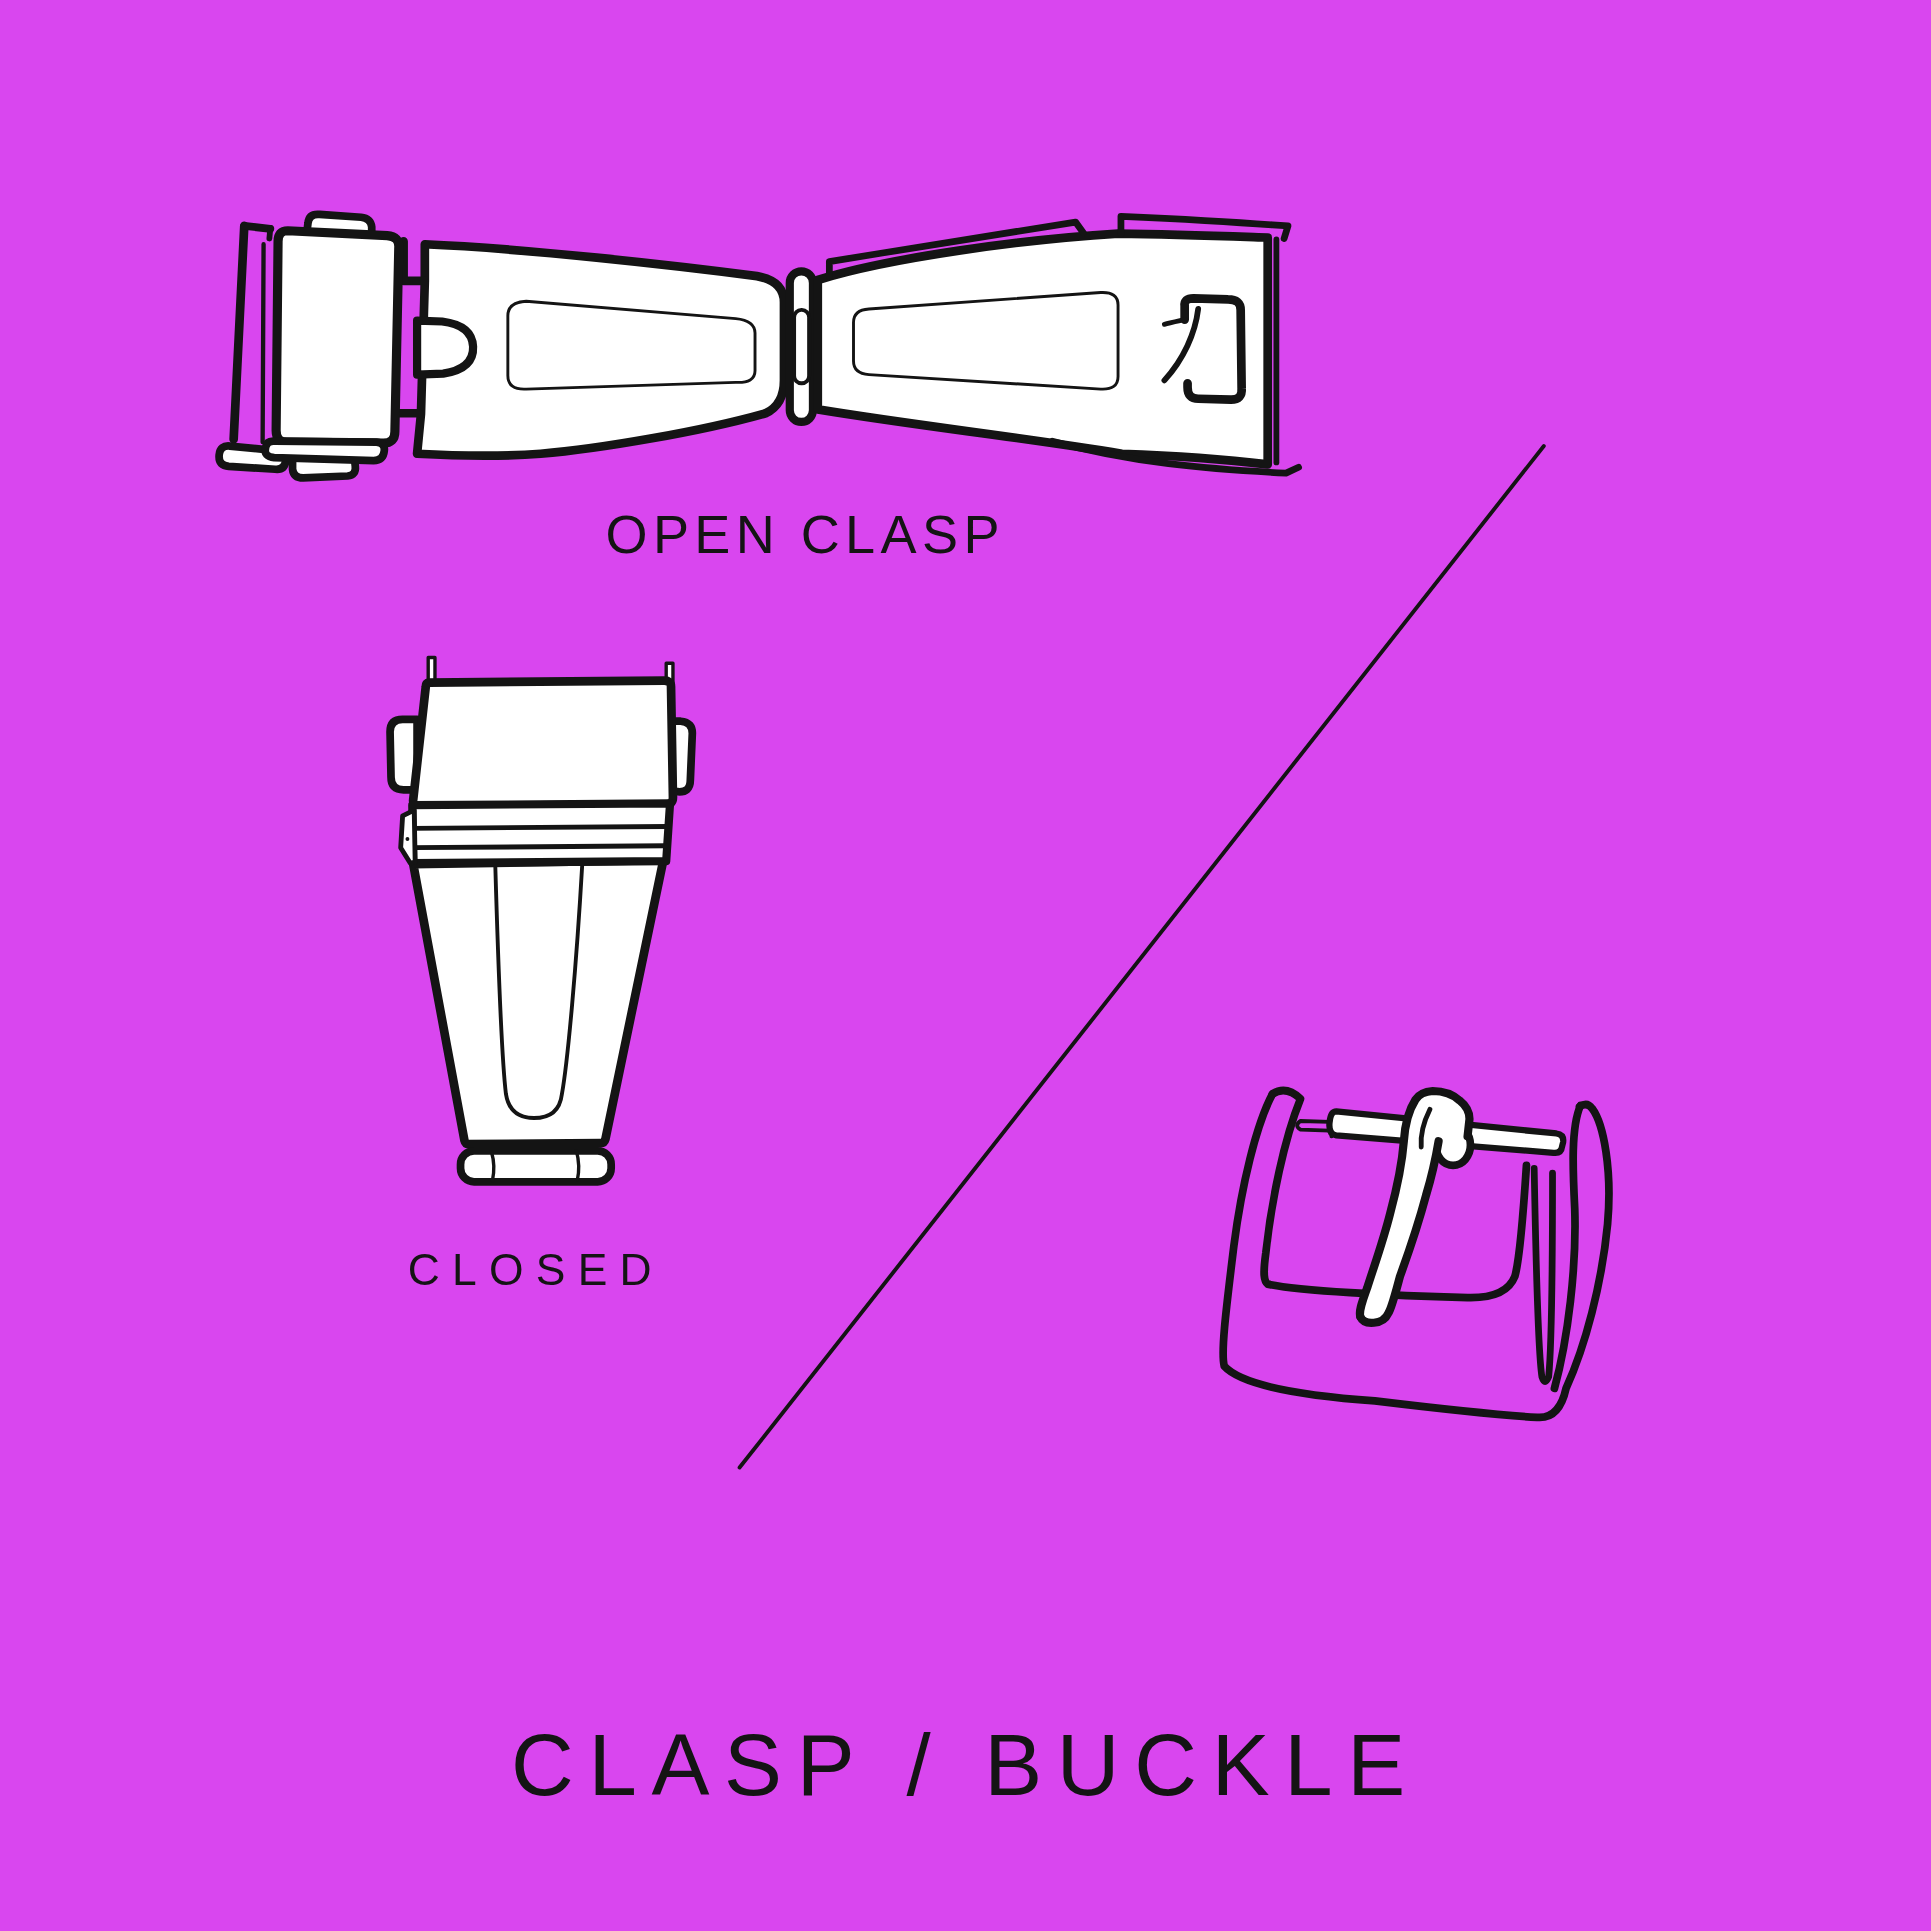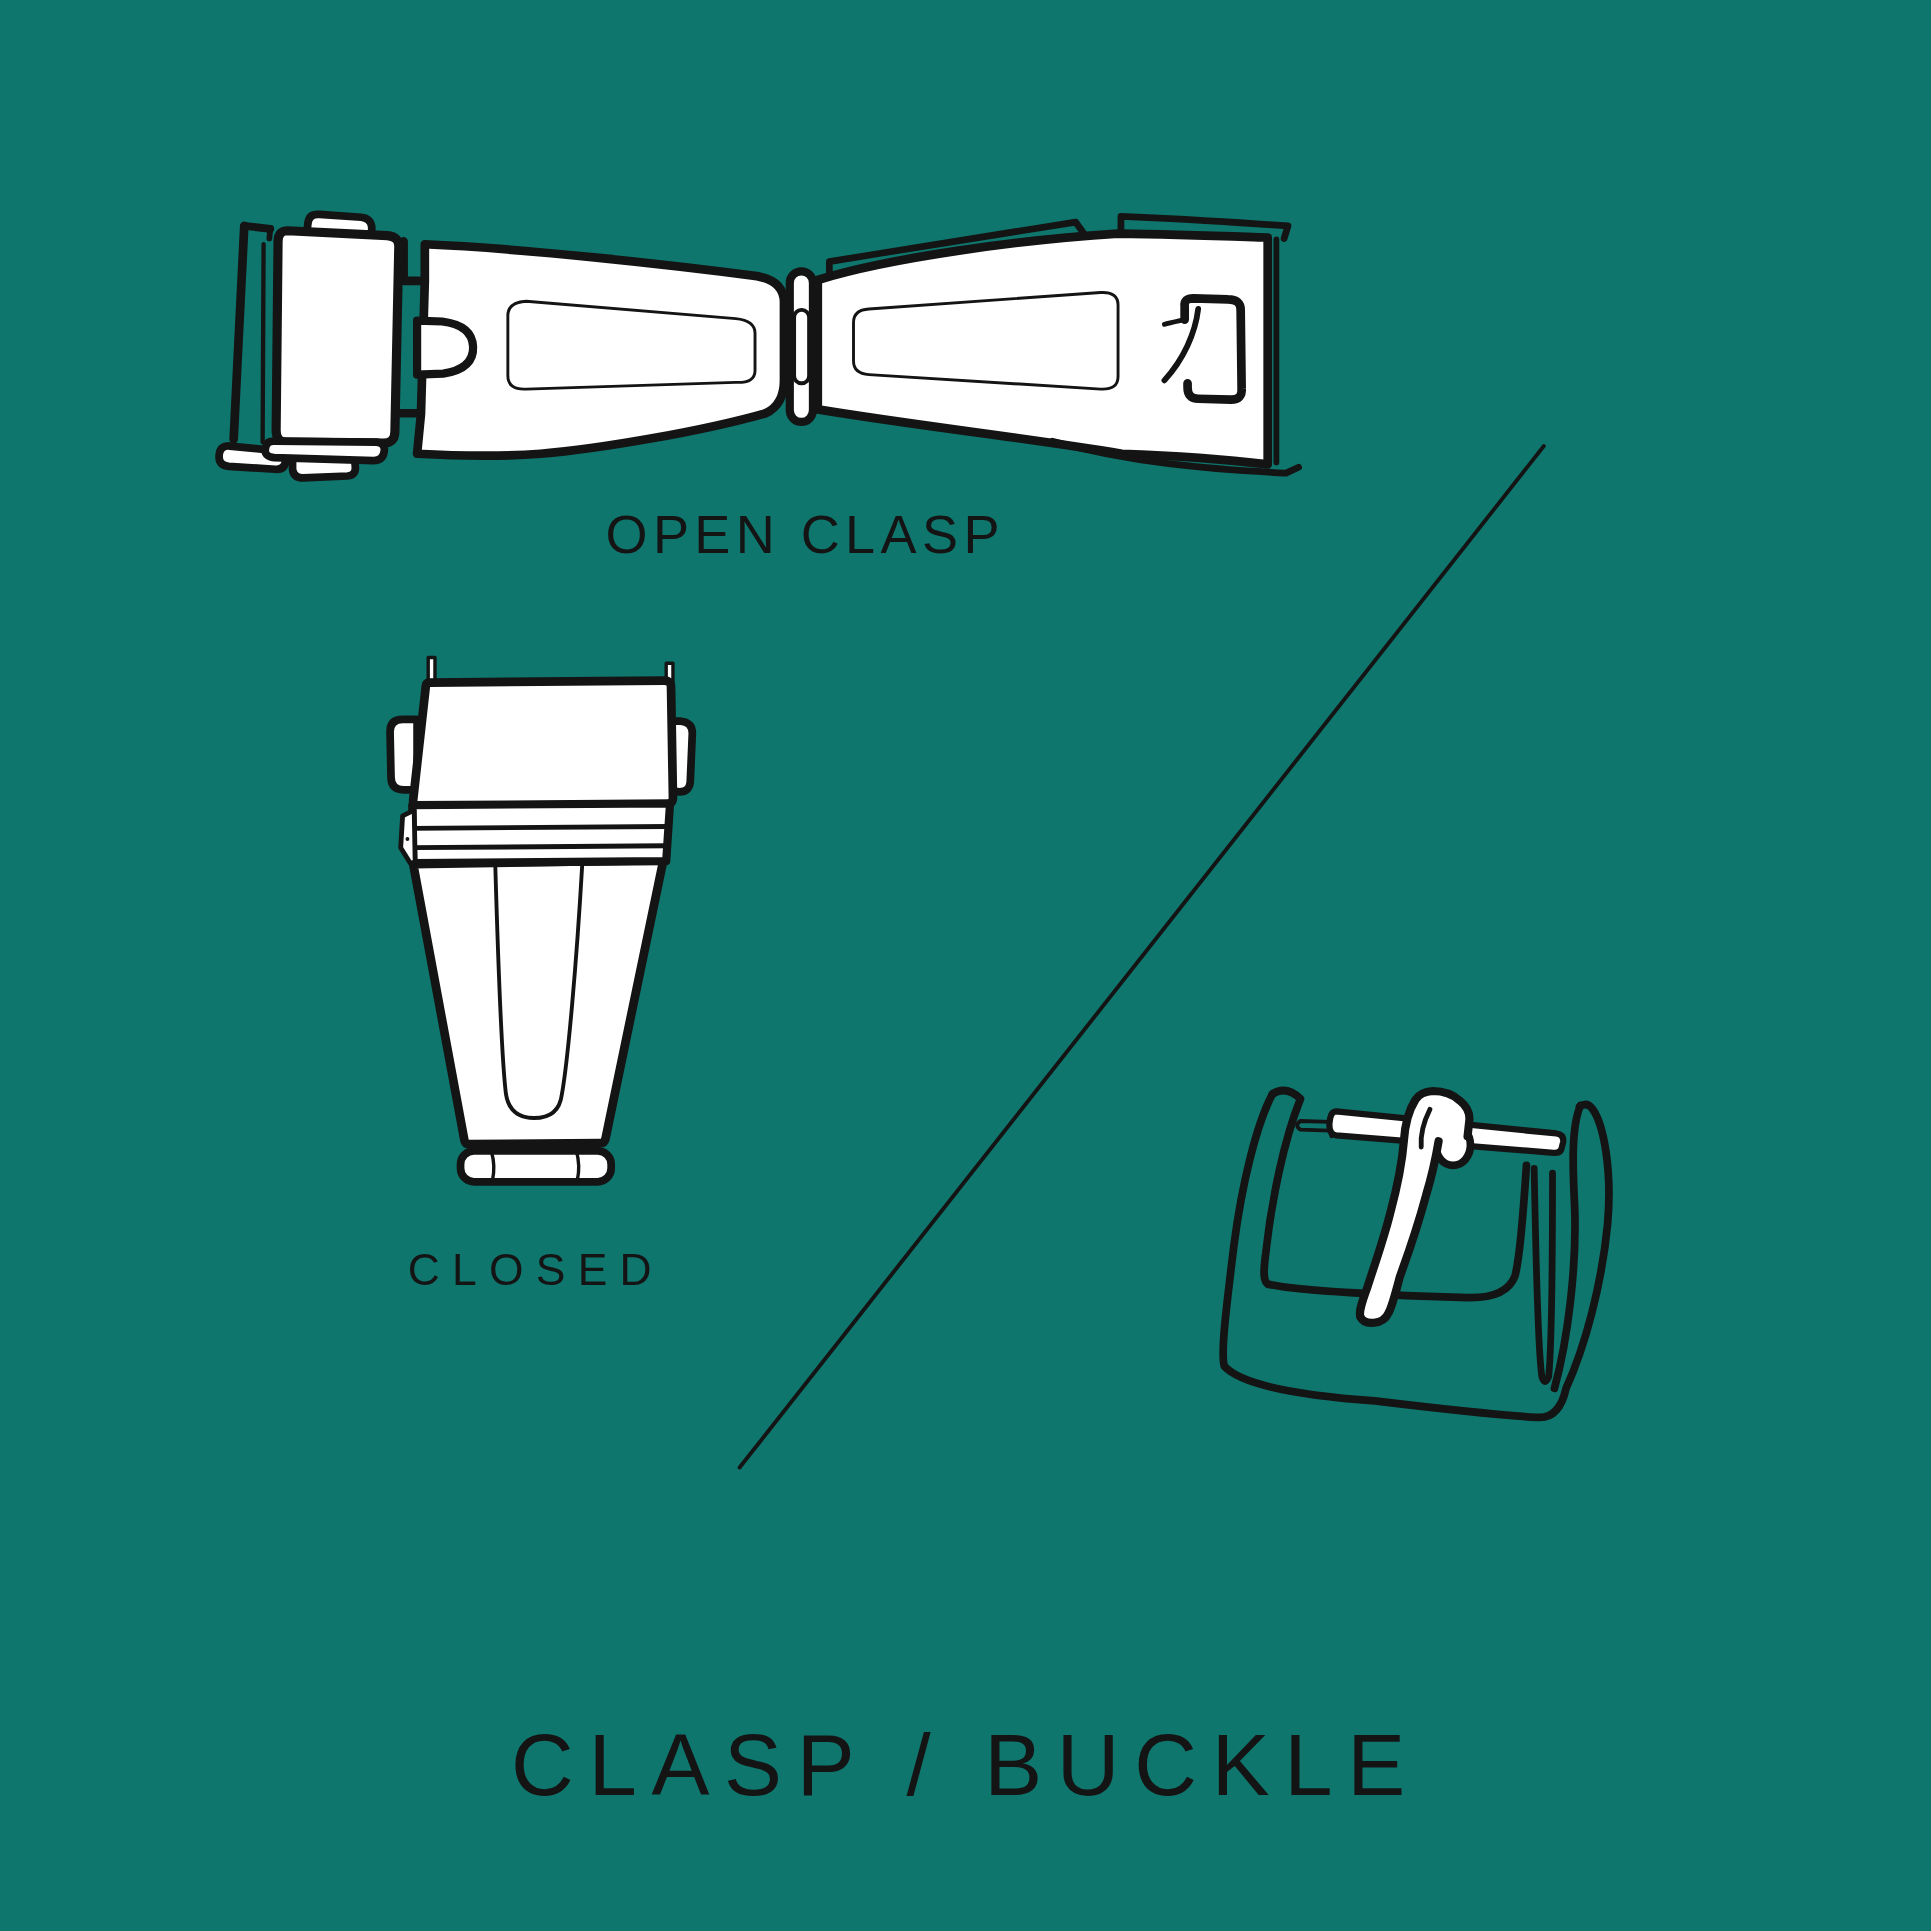--- a/index.html
+++ b/index.html
@@ -1,16 +1,16 @@
 <!DOCTYPE html>
 <html><head>
 <meta charset="utf-8">
 <style>
   html,body{margin:0;padding:0;background:#fff;}
-  .page{width:1931px;height:1931px;position:relative;background:#0f766e;overflow:hidden;}
+  .page{width:1931px;height:1931px;position:relative;background:#d946ef;overflow:hidden;}
   svg{position:absolute;top:0;left:0;}
   text{font-family:"Liberation Sans",sans-serif;fill:#141414;}
 </style>
 </head>
 <body>
 <div class="page">
 <svg width="1931" height="1931" viewBox="0 0 2000 2000" fill="none" stroke-linecap="round" stroke-linejoin="round">
 
   <g stroke="#141414">
 

